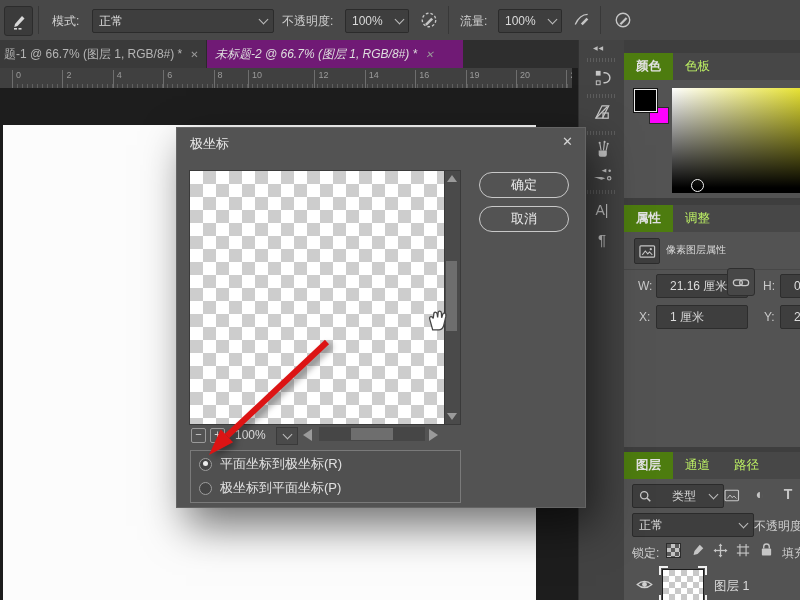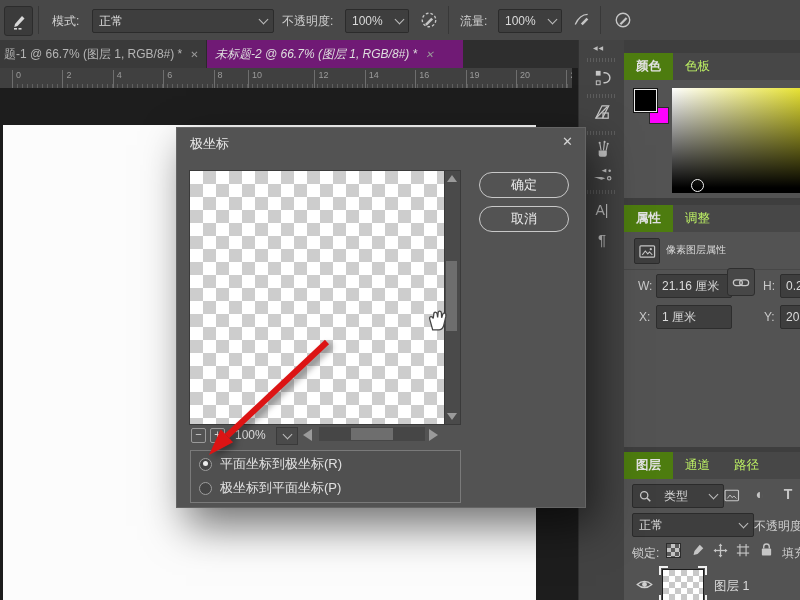--- a/index.html
+++ b/index.html
@@ -51,21 +51,21 @@
 
   
   #fg-swatch{left:10px;top:9px;width:21px;height:21px;background:#000;border:1.5px solid #ececec;outline:1px solid #141414;z-index:2;}
   #bg-swatch{left:25px;top:27px;width:18px;height:15px;background:#ff00ff;border:1px solid #2a2a2a;z-index:1;}
   #color-field{left:48px;top:8px;width:128px;height:105px;
     background:linear-gradient(to bottom,rgba(0,0,0,0),#000 95%),linear-gradient(to right,#fff,#e8e335);}
   #color-cursor{left:19px;top:91px;width:11px;height:11px;border:1.5px solid #f4f4f4;border-radius:50%;
     box-shadow:0 0 2px rgba(0,0,0,.9), inset 0 0 2px rgba(0,0,0,.9);}
 
   
-  .field{background:#3e3e3e;border:1px solid #2d2d2d;border-radius:2px;height:22px;display:flex;align-items:center;padding:0 5px;color:#dcdcdc;overflow:hidden;white-space:nowrap;}
+  .field{background:#3e3e3e;border:1px solid #2d2d2d;border-radius:2px;height:22px;display:flex;align-items:center;padding:0 13px;color:#dcdcdc;overflow:hidden;white-space:nowrap;}
   .flabel{color:#c9c9c9;}
   #link-btn{left:103px;top:36px;width:26px;height:26px;background:#474747;border:1px solid #2e2e2e;border-radius:3px;display:flex;align-items:center;justify-content:center;}
   .icon-box{background:#3e3e3e;border:1px solid #2c2c2c;border-radius:2px;display:flex;align-items:center;justify-content:center;}
   .hline{position:absolute;left:0;width:176px;height:1px;background:#474747;}
 
   
   .lk-ic{width:16px;height:16px;display:flex;align-items:center;justify-content:center;color:#c6c6c6;}
   #lk-checker{width:13px;height:13px;background-color:#5a5a5a;
      background-image:linear-gradient(45deg,#c3c3c3 25%,transparent 25%,transparent 75%,#c3c3c3 75%),
                       linear-gradient(45deg,#c3c3c3 25%,transparent 25%,transparent 75%,#c3c3c3 75%);
@@ -301,21 +301,21 @@
     <div class="abs" style="top:407px;left:0;width:176px;height:5px;background:#3e3e3e;"></div>
 
     <div class="ptabrow" style="top:412px;">
       <div class="ptab active">图层</div>
       <div class="ptab">通道</div>
       <div class="ptab">路径</div>
     </div>
     <div class="pbody" style="top:439px;height:121px;">
 
       <div class="select abs" style="left:8px;top:5px;width:78px;justify-content:space-between;">
-        <span class="row" style="gap:12px;font-family:Liberation Mono, monospace;">
+        <span class="row" style="gap:20px;font-family:Liberation Mono, monospace;">
           <svg width="13" height="13" viewBox="0 0 15 15">
               <circle cx="6" cy="6" r="4.2" fill="none" stroke="#c6c6c6" stroke-width="1.5"></circle>
               <line x1="9.2" y1="9.2" x2="13" y2="13" stroke="#c6c6c6" stroke-width="1.8"></line>
             </svg>
           <span>类型</span>
         </span>
         <span class="chev"></span>
       </div>
       <div class="abs lk-ic" style="left:100px;top:8px;">
         <svg width="16" height="13" viewBox="0 0 18 15">

